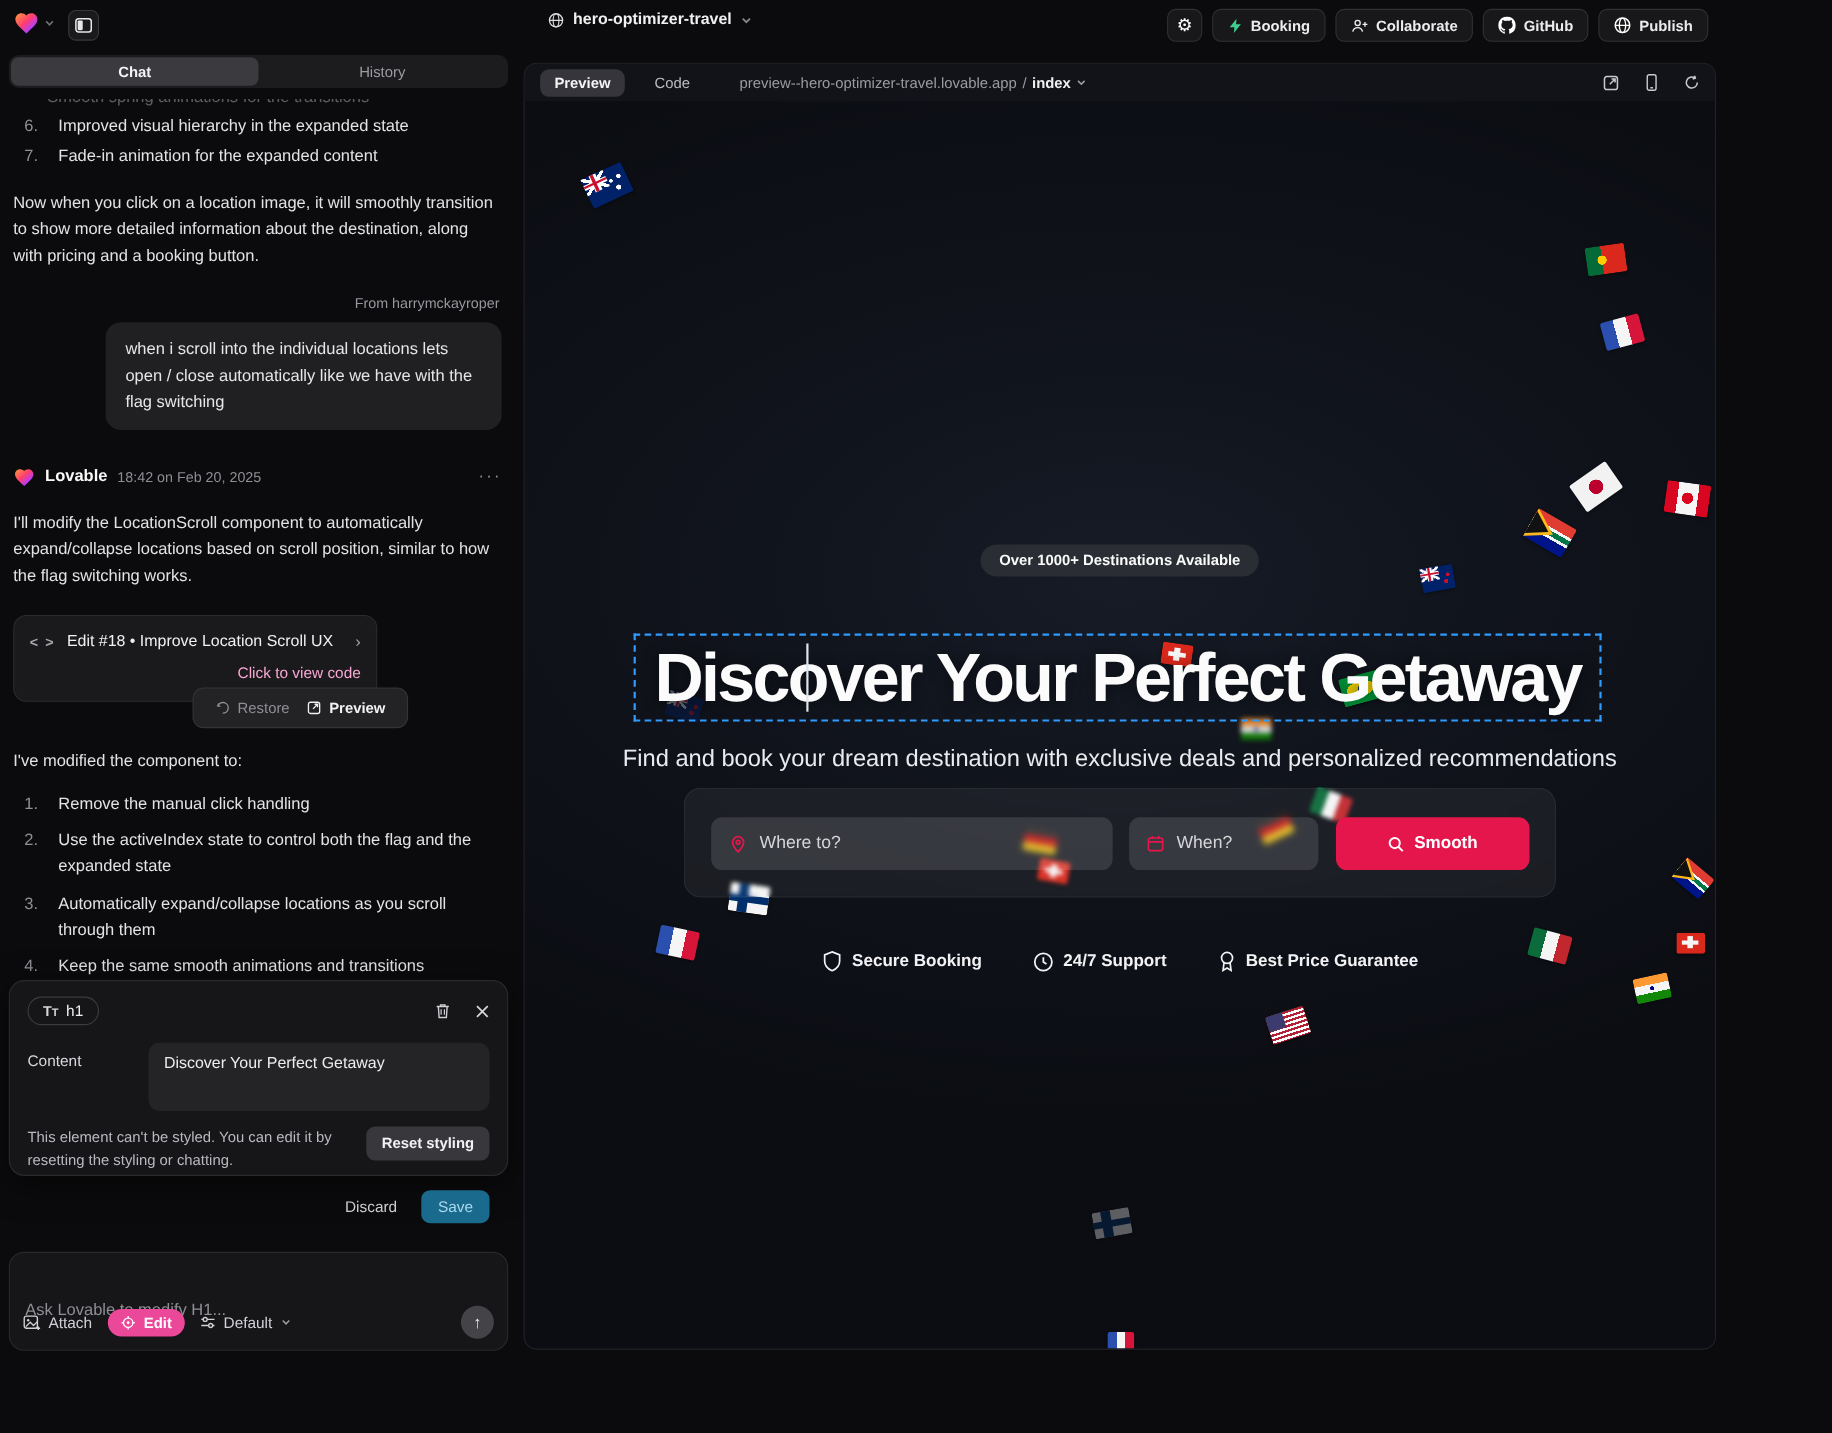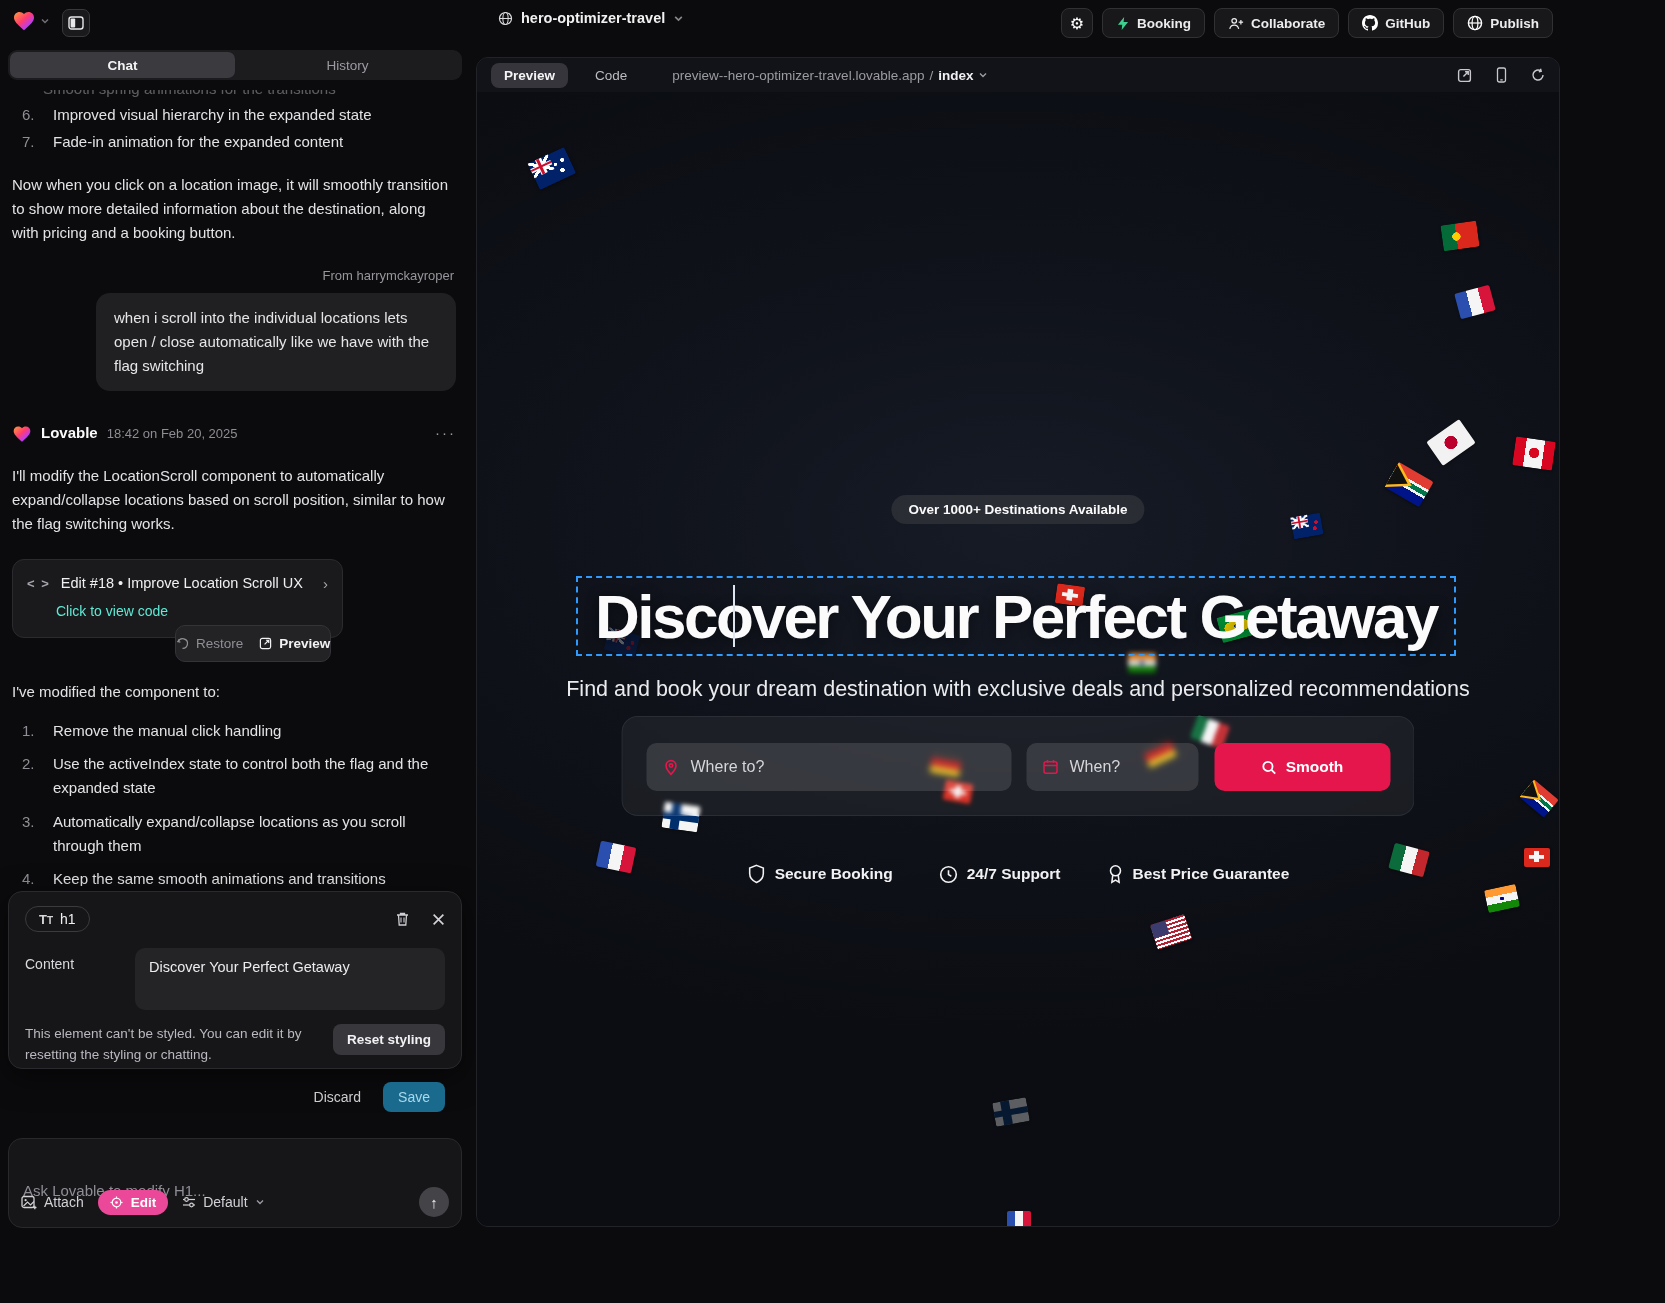--- a/index.html
+++ b/index.html
@@ -33,22 +33,22 @@
   .attribution { text-align:right; font-size:13px; color:#96969c; margin:20px 2px 6px 0; }
   .bubble { margin-left:auto; width:360px; background:#202023; border-radius:14px; padding:13px 18px; color:#e6e6e8; }
   .msg-head { display:flex; align-items:center; gap:9px; margin-top:30px; }
   .msg-head .who { font-weight:700; color:#fafafa; }
   .msg-head .when { font-size:13px; color:#8d8d93; }
   .msg-head .more { margin-left:auto; color:#9a9aa0; letter-spacing:2px; cursor:pointer; }
   .edit-card { margin-top:22px; width:331px; background:#1a1a1d; border:1px solid #2b2b2f; border-radius:12px; padding:12px 14px 14px; }
   .edit-card .row1 { display:flex; align-items:center; gap:10px; font-size:14.5px; color:#f0f0f2; }
   .code-glyph { color:#a6a6ac; font-size:13px; letter-spacing:2px; font-weight:700; }
   .row1 .arr { margin-left:auto; color:#a6a6ac; font-size:15px; }
-  .edit-card .row2 { padding-left:29px; color:#5eead4; font-size:14px; margin-top:4px; }
-  .restore-bar { position:relative; z-index:3; margin:-13px 0 0 163px; width:fit-content; display:flex; align-items:center; gap:16px; background:#232326; border:1px solid #333338; border-radius:10px; padding:7px 0; font-size:13.5px; }
+  .edit-card .row2 { padding-left:29px; color:#f9a8d4; font-size:14px; margin-top:4px;text-align:right; }
+  .restore-bar { position:relative; z-index:3; margin:-13px 0 0 163px; width:fit-content; display:flex; align-items:center; gap:16px; background:#232326; border:1px solid #333338; border-radius:10px; padding:7px 20px; font-size:13.5px; }
   .restore-btn { display:flex; gap:7px; align-items:center; color:#8f8f95; cursor:pointer; }
   .preview-btn { display:flex; gap:7px; align-items:center; color:#f2f2f4; font-weight:600; cursor:pointer; }
   .mods { margin-top:14px; }
   .mods .numrow { margin-top:9px; }
 
   
   .editor { position:absolute; left:8px; right:8px; top:845px; height:178px; background:#161619; border:1px solid #2a2a2e; border-radius:14px; padding:14px 16px; box-shadow:0 8px 30px rgba(0,0,0,.5); }
   .ed-head { display:flex; align-items:center; }
   .tag-pill { display:flex; align-items:center; gap:7px; border:1px solid #3a3a3f; border-radius:16px; padding:4px 13px; font-size:14px; color:#f0f0f2; }
   .type-glyph { font-weight:700; color:#d6d6da; font-size:13px; }

